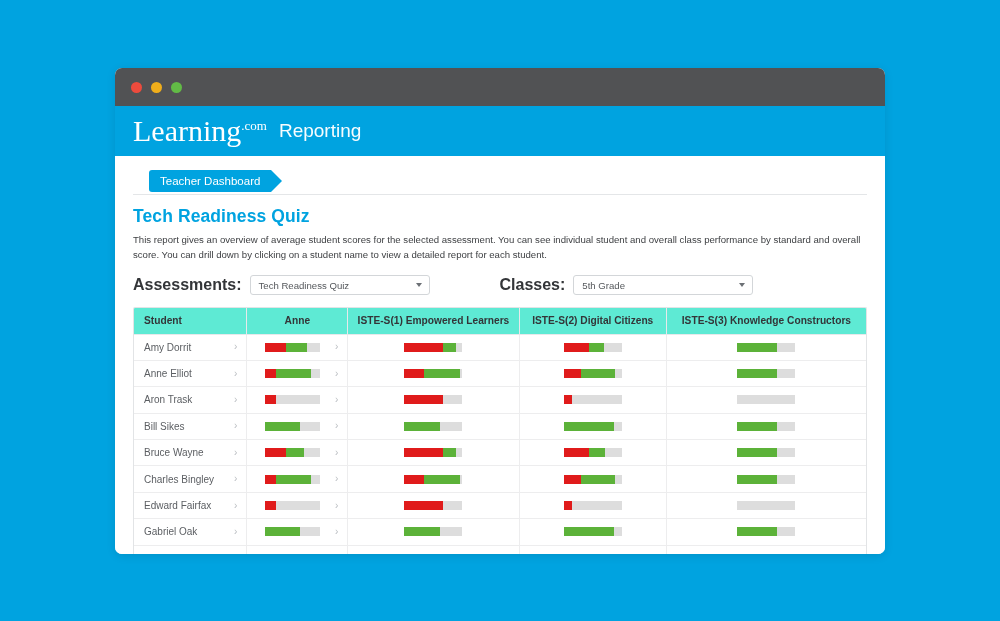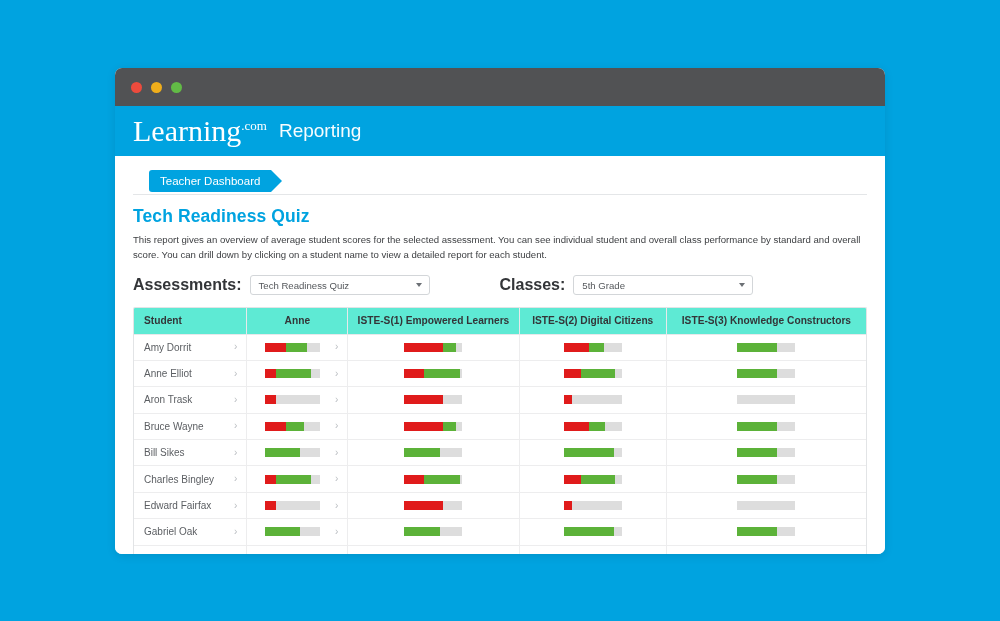--- a/index.html
+++ b/index.html
@@ -436,20 +436,57 @@
                 </td>
                 <td>
                   <div class="bar-cell">
                     <span class="track w58"></span>
                   </div>
                 </td>
               </tr>
               <tr>
                 <td>
                   <div class="name-cell">
+                    <span class="nm">Bill Sikes</span>
+                    <span class="chev">›</span>
+                  </div>
+                </td>
+                <td>
+                  <div class="bar-cell score">
+                    <span class="track w55">
+                      <span class="seg-green" style="width: 62%;"></span>
+                    </span>
+                    <span class="chev">›</span>
+                  </div>
+                </td>
+                <td>
+                  <div class="bar-cell">
+                    <span class="track w58">
+                      <span class="seg-green" style="width: 62%;"></span>
+                    </span>
+                  </div>
+                </td>
+                <td>
+                  <div class="bar-cell">
+                    <span class="track w58">
+                      <span class="seg-green" style="width: 86%;"></span>
+                    </span>
+                  </div>
+                </td>
+                <td>
+                  <div class="bar-cell">
+                    <span class="track w58">
+                      <span class="seg-green" style="width: 68%;"></span>
+                    </span>
+                  </div>
+                </td>
+              </tr>
+              <tr>
+                <td>
+                  <div class="name-cell">
                     <span class="nm">Bruce Wayne</span>
                     <span class="chev">›</span>
                   </div>
                 </td>
                 <td>
                   <div class="bar-cell score">
                     <span class="track w55">
                       <span class="seg-red" style="width: 38%;"></span>
                       <span class="seg-green" style="width: 33%;"></span>
                     </span>
@@ -462,57 +499,20 @@
                       <span class="seg-red" style="width: 67%;"></span>
                       <span class="seg-green" style="width: 22%;"></span>
                     </span>
                   </div>
                 </td>
                 <td>
                   <div class="bar-cell">
                     <span class="track w58">
                       <span class="seg-red" style="width: 43%;"></span>
                       <span class="seg-green" style="width: 29%;"></span>
-                    </span>
-                  </div>
-                </td>
-                <td>
-                  <div class="bar-cell">
-                    <span class="track w58">
-                      <span class="seg-green" style="width: 68%;"></span>
-                    </span>
-                  </div>
-                </td>
-              </tr>
-              <tr>
-                <td>
-                  <div class="name-cell">
-                    <span class="nm">Bill Sikes</span>
-                    <span class="chev">›</span>
-                  </div>
-                </td>
-                <td>
-                  <div class="bar-cell score">
-                    <span class="track w55">
-                      <span class="seg-green" style="width: 62%;"></span>
-                    </span>
-                    <span class="chev">›</span>
-                  </div>
-                </td>
-                <td>
-                  <div class="bar-cell">
-                    <span class="track w58">
-                      <span class="seg-green" style="width: 62%;"></span>
-                    </span>
-                  </div>
-                </td>
-                <td>
-                  <div class="bar-cell">
-                    <span class="track w58">
-                      <span class="seg-green" style="width: 86%;"></span>
                     </span>
                   </div>
                 </td>
                 <td>
                   <div class="bar-cell">
                     <span class="track w58">
                       <span class="seg-green" style="width: 68%;"></span>
                     </span>
                   </div>
                 </td>

